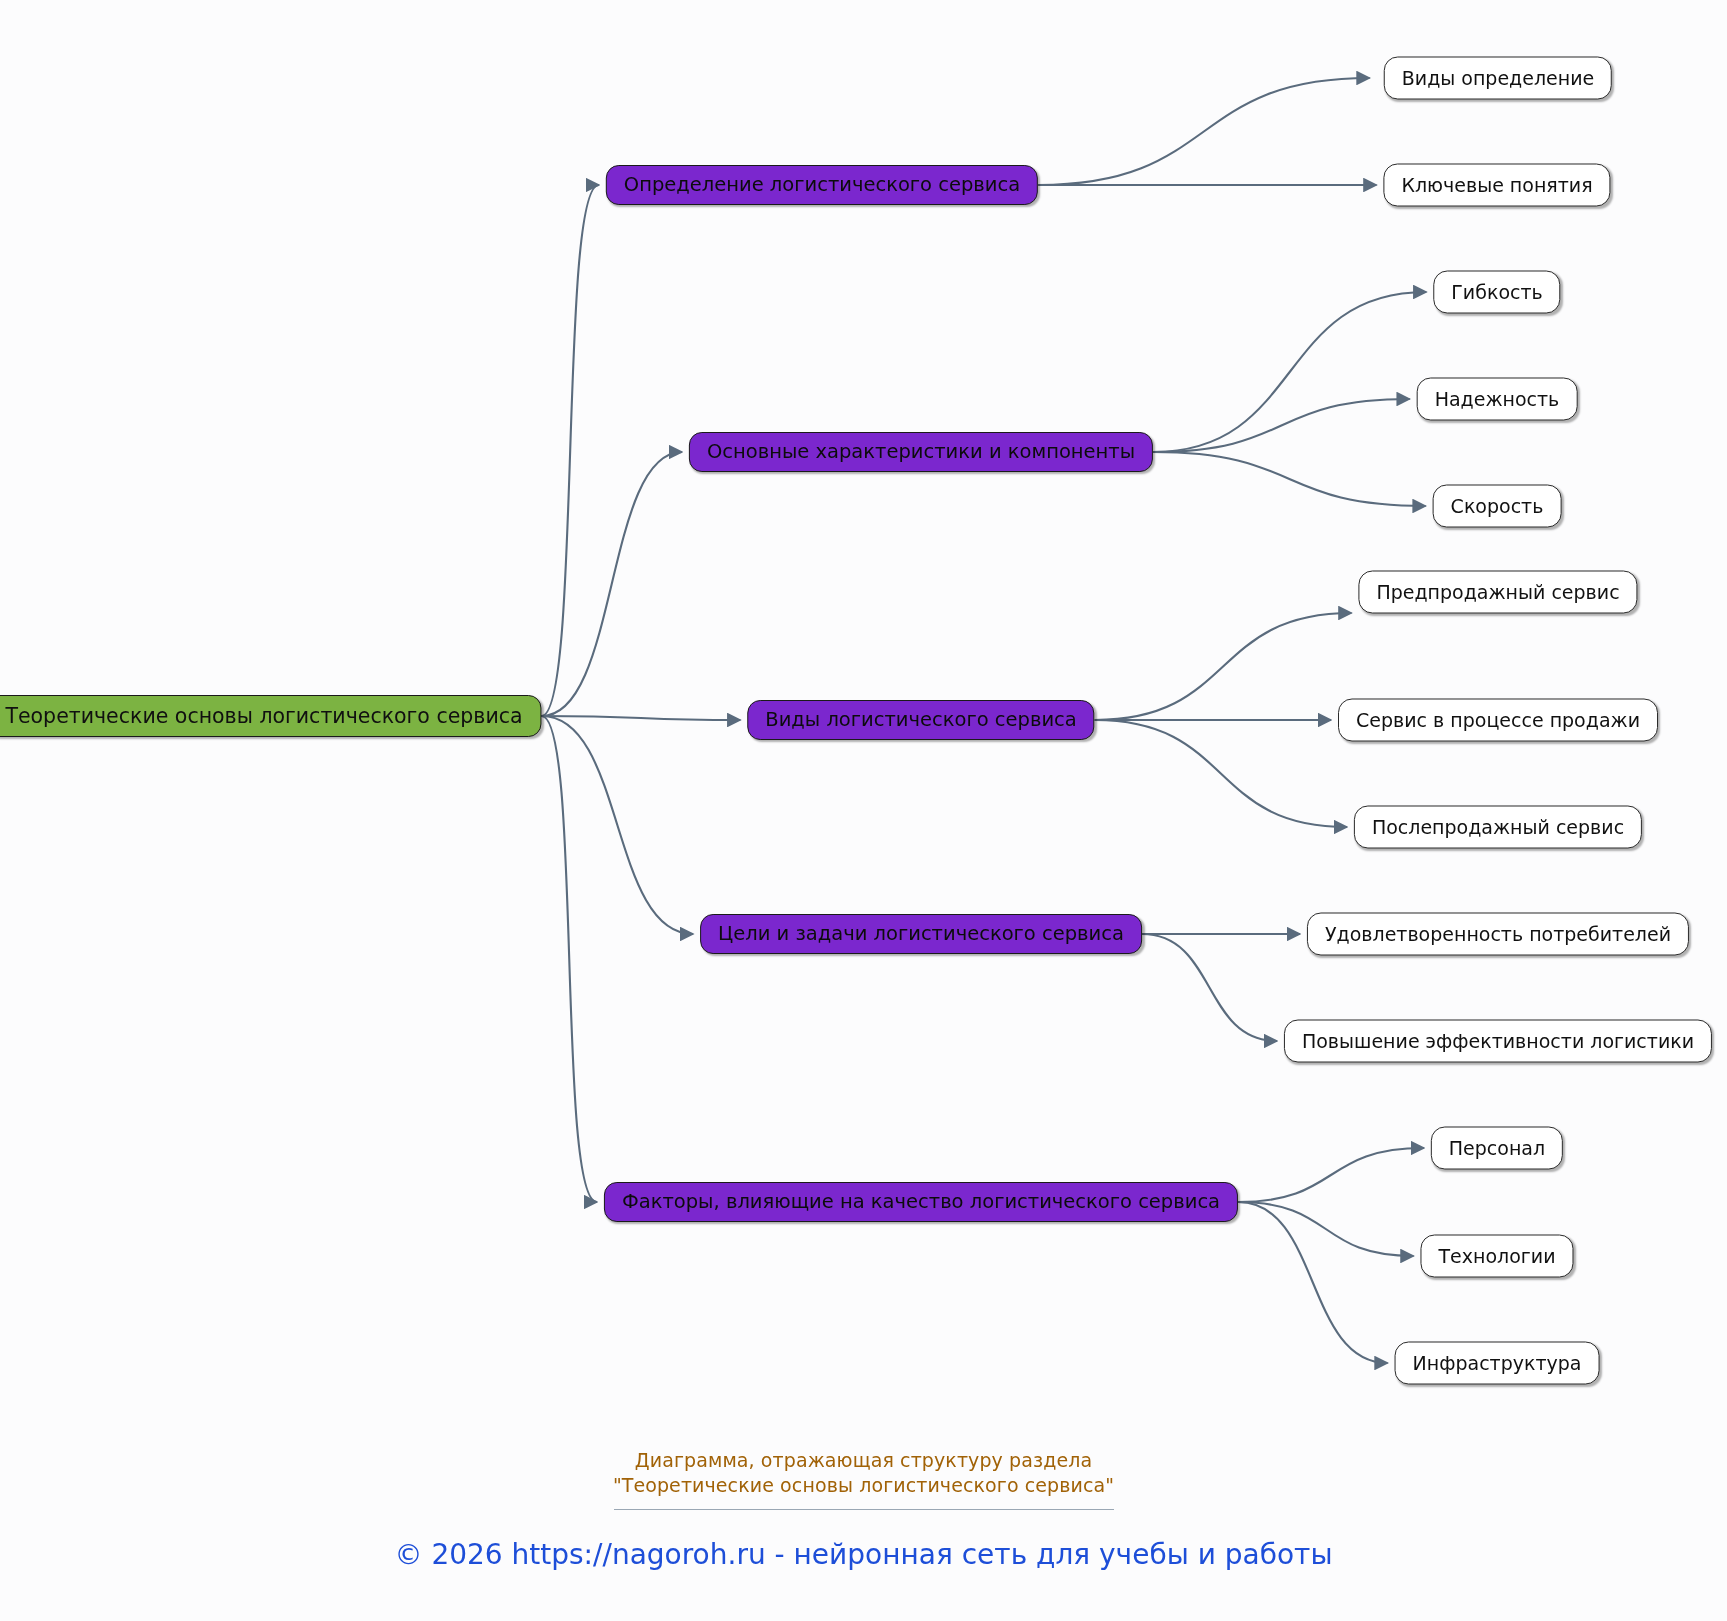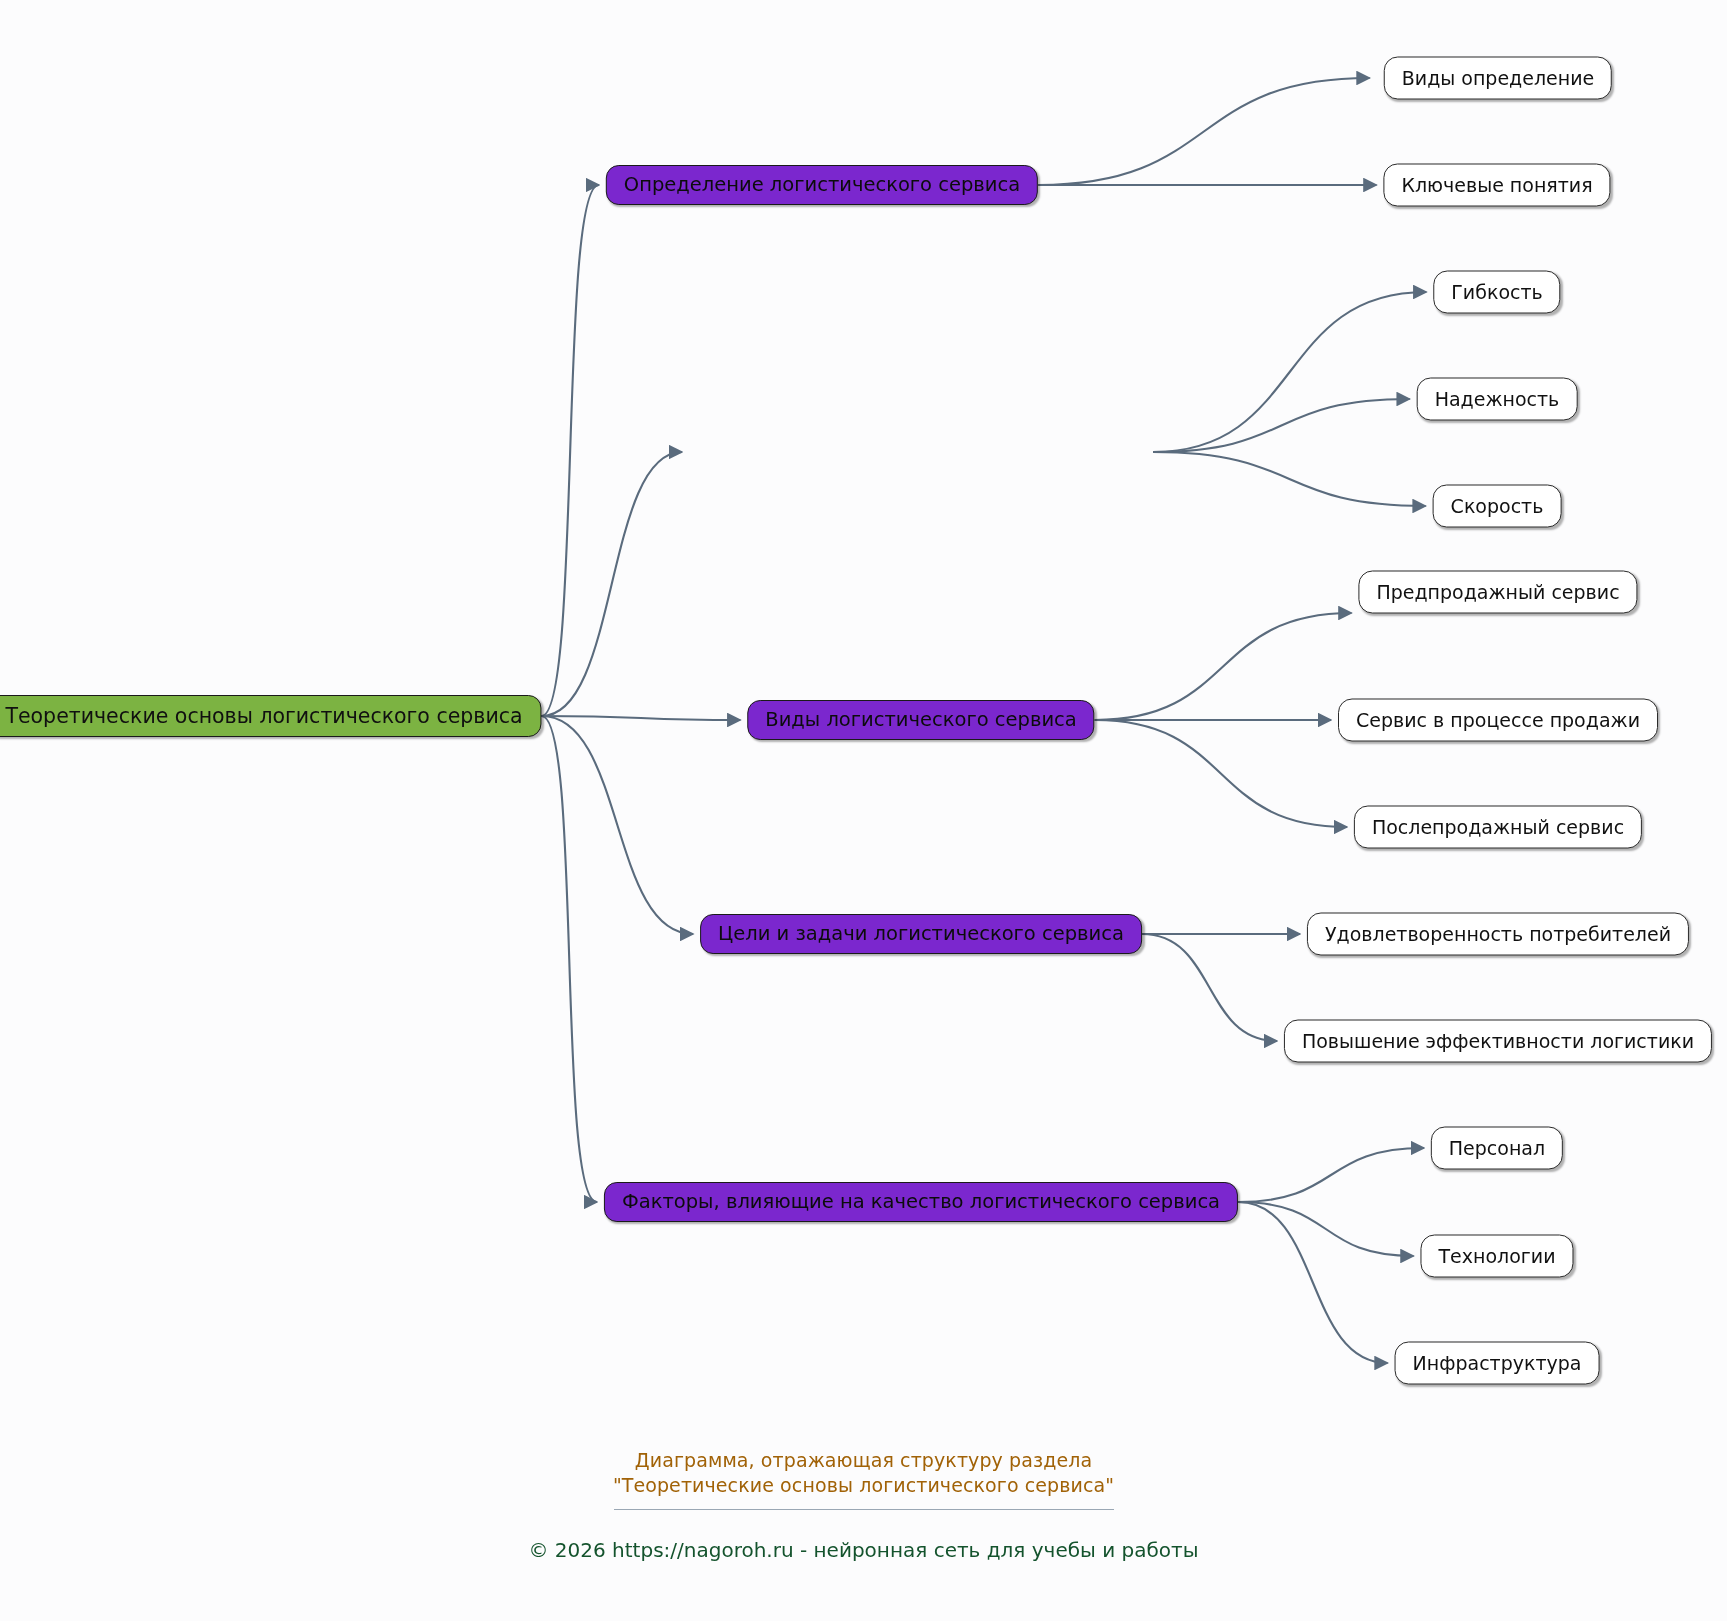--- a/index.html
+++ b/index.html
@@ -83,22 +83,22 @@
     line-height: 1.32;
   }
   #caption-rule {
     width: 500px;
     height: 0;
     margin: 11px auto 0 auto;
     border-top: 1.6px solid #9aa7b4;
   }
   #copyright {
     margin-top: 28px;
-    font-size: 20px;
-    color: #14532d;
+    font-size: 28px;
+    color: #1d4ed8;
   }
 </style>
 </head>
 <body>
 
 <div id="canvas">
 
   <svg id="edge-layer" viewBox="0 0 1727 1621" xmlns="http://www.w3.org/2000/svg">
     <defs>
       <marker id="arrow" viewBox="0 0 10 10" refX="9" refY="5" markerWidth="7" markerHeight="7" orient="auto-start-reverse">
@@ -134,20 +134,23 @@
   <div class="node node-branch" style="left: 822px; top: 185px; background: rgb(123, 39, 206);">
       <span>Определение логистического сервиса</span>
     </div>
   <div class="node node-leaf" style="left: 1498px; top: 78px;">
       <span>Виды определение</span>
     </div>
   <div class="node node-leaf" style="left: 1497px; top: 185px;">
       <span>Ключевые понятия</span>
     </div>
 
+  <div class="node node-branch" style="left: 921px; top: 452px; background: rgb(123, 39, 206);">
+      <span>Основные характеристики и компоненты</span>
+    </div>
   <div class="node node-leaf" style="left: 1497px; top: 292px;">
       <span>Гибкость</span>
     </div>
   <div class="node node-leaf" style="left: 1497px; top: 399px;">
       <span>Надежность</span>
     </div>
   <div class="node node-leaf" style="left: 1497px; top: 506px;">
       <span>Скорость</span>
     </div>
 

